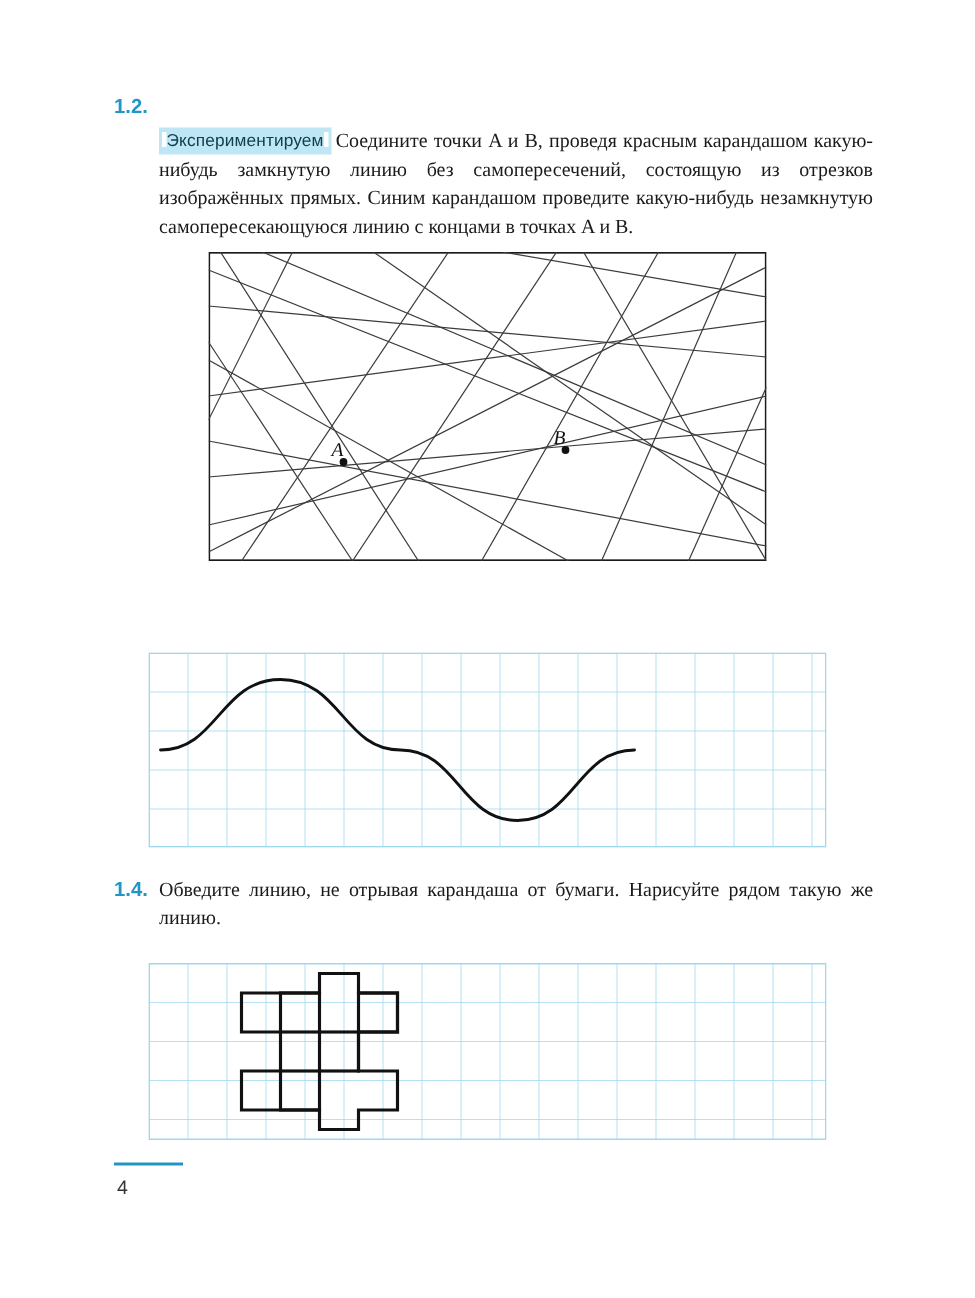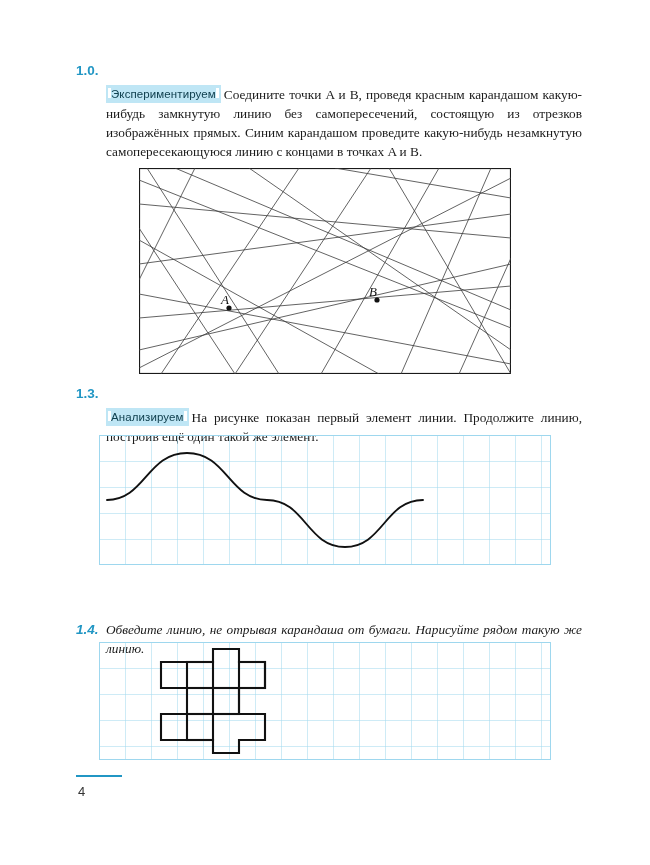--- a/index.html
+++ b/index.html
@@ -94,21 +94,21 @@
     color: #333;
   }
 </style>
 </head>
 <body>
 
 <div class="page">
 
   <div class="exercise" style="top:62px;">
     <div class="ex-head">
-      <div class="ex-num">1.0.</div>
+      <div class="ex-num">1.2.</div>
       <div class="ex-body">
         <span class="tag">Экспериментируем</span><span>Соедините точки A и B, проведя красным карандашом какую-нибудь замкнутую линию без самопересечений, состоящую из отрезков изображённых прямых. Синим карандашом проведите какую-нибудь незамкнутую самопересекающуюся линию с концами в точках A и B.</span>
       </div>
     </div>
   </div>
 
   <div class="fig" style="left:139px; top:168px;">
     <svg width="372" height="206" viewBox="0 0 372 206">
       <rect x="0.5" y="0.5" width="371" height="205" fill="#ffffff" stroke="#1a1a1a" stroke-width="1.2"></rect>
       <g stroke="#3b3b3b" stroke-width="0.8" fill="none">
@@ -133,43 +133,35 @@
         <line x1="0" y1="200" x2="372" y2="10"></line>
         <line x1="8" y1="0" x2="140" y2="206"></line>
       </g>
       <circle cx="90" cy="140" r="2.6" fill="#111111"></circle>
       <text x="82" y="136" font-family="Liberation Serif, serif" font-style="italic" font-size="13" fill="#111111">A</text>
       <circle cx="238" cy="132" r="2.6" fill="#111111"></circle>
       <text x="230" y="128" font-family="Liberation Serif, serif" font-style="italic" font-size="13" fill="#111111">B</text>
     </svg>
   </div>
 
-  <div class="exercise" style="top:385px;">
-    <div class="ex-head">
-      <div class="ex-num">1.3.</div>
-      <div class="ex-body">
-        <span class="tag">Анализируем</span><span>На рисунке показан первый элемент линии. Продолжите линию, построив ещё один такой же элемент.</span>
-      </div>
-    </div>
-  </div>
 
   <div class="fig" style="left:99px; top:435px;">
     <svg width="452" height="130" viewBox="0 0 452 130">
       <defs>
         <pattern id="grid26" width="26" height="26" patternUnits="userSpaceOnUse">
           <path d="M 26 0 L 0 0 0 26" fill="none" stroke="#9ed7ee" stroke-width="1"></path>
         </pattern>
       </defs>
       <rect x="0" y="0" width="452" height="130" fill="url(#grid26)"></rect>
       <rect x="0.5" y="0.5" width="451" height="129" fill="none" stroke="#9ed7ee" stroke-width="1"></rect>
       <path d="M 8 65 C 46 65, 48 18, 88 18 C 128 18, 130 65, 168 65 C 206 65, 208 112, 246 112 C 284 112, 286 65, 324 65" fill="none" stroke="#111111" stroke-width="1.9" stroke-linecap="round"></path>
     </svg>
   </div>
 
-  <div class="exercise" style="top:621px;font-style:italic;">
+  <div class="exercise" style="top:584px;">
     <div class="ex-head">
       <div class="ex-num">1.4.</div>
       <div class="ex-body">
         <span>Обведите линию, не отрывая карандаша от бумаги. Нарисуйте рядом такую же линию.</span>
       </div>
     </div>
   </div>
 
   <div class="fig" style="left:99px; top:642px;">
     <svg width="452" height="118" viewBox="0 0 452 118">

